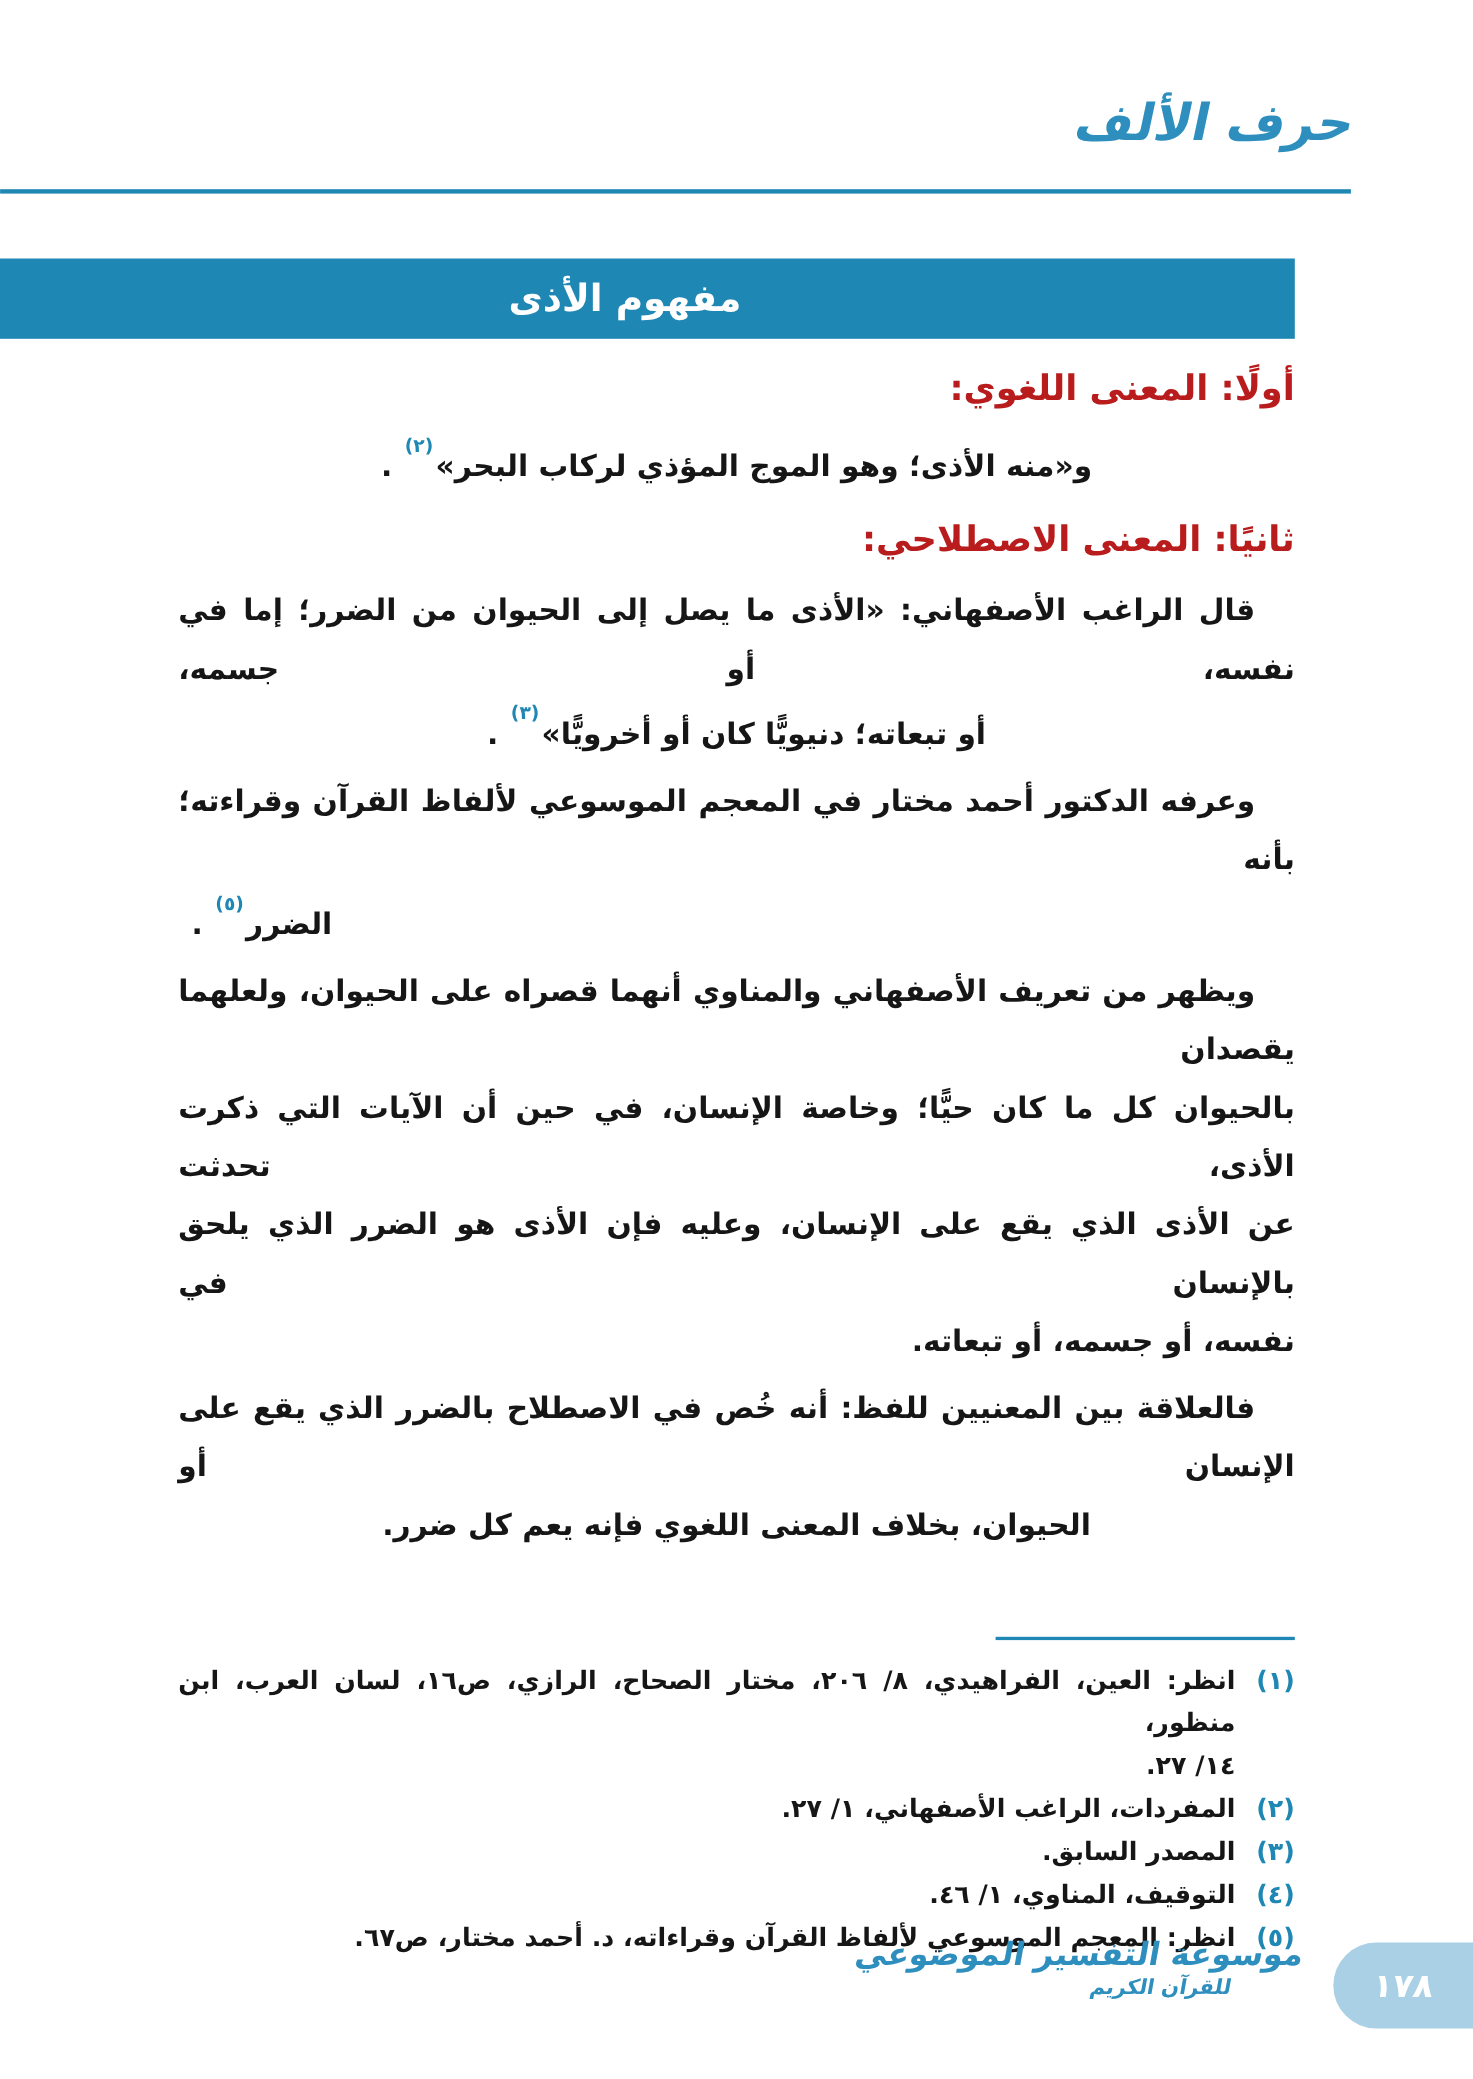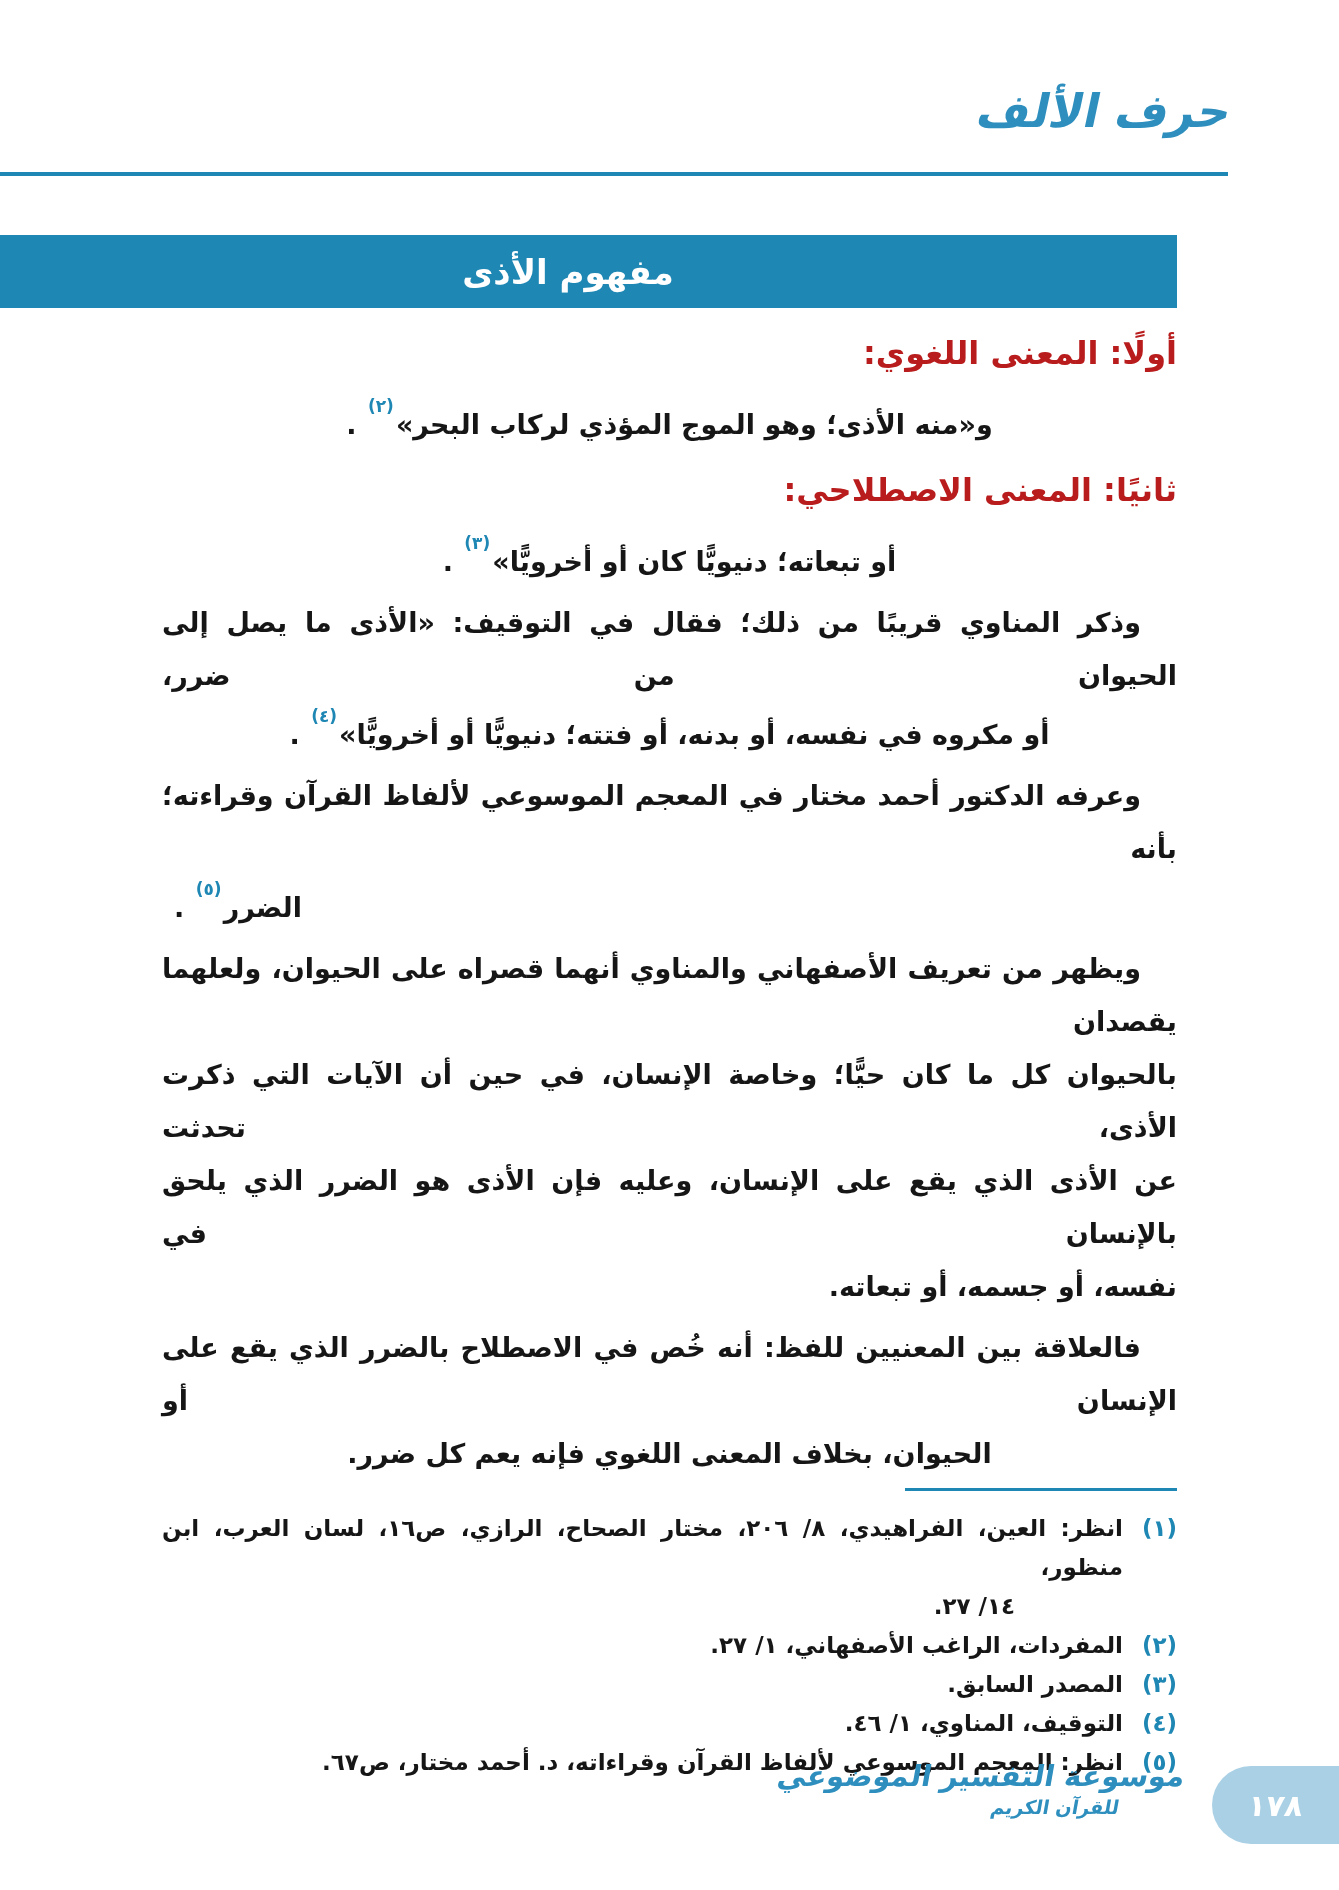--- a/index.html
+++ b/index.html
@@ -104,21 +104,21 @@
   .fn-num {
     color: #1f87b4;
     font-weight: bold;
     min-width: 54px;
     text-align: right;
     flex: 0 0 auto;
   }
   .fn-text { flex: 1 1 auto; font-weight: bold; }
   .fl-justify { text-align: justify; text-align-last: justify; }
   .fl-right   { text-align: right; }
-  .fl-rindent { text-align: right; padding-left: 0; margin-right: 108px; }
+  .fl-rindent { text-align: right; padding-left: 0; }
   
   .footer-logo {
     position: absolute;
     top: 1758px;
     right: 154px;
     width: 260px;
     text-align: center;
     color: #2e8fbe;
   }
   .logo-main {
@@ -166,25 +166,22 @@
     <span>مفهوم الأذى</span>
   </div>
 
   <div class="content">
       <div class="section-heading">أولًا: المعنى اللغوي:</div>
       <div class="para">
         <div class="line l-center">و«منه الأذى؛ وهو الموج المؤذي لركاب البحر»<sup class="fnref">(٢)</sup> .</div>
       </div>
       <div class="section-heading">ثانيًا: المعنى الاصطلاحي:</div>
       <div class="para">
+        <div class="line l-justify indent">قال الراغب الأصفهاني: «الأذى ما يصل إلى الحيوان من الضرر؛ إما في نفسه، أو جسمه،</div>
         <div class="line l-center">أو تبعاته؛ دنيويًّا كان أو أخرويًّا»<sup class="fnref">(٣)</sup> .</div>
-      </div>
-      <div class="para">
-        <div class="line l-justify indent">وذكر المناوي قريبًا من ذلك؛ فقال في التوقيف: «الأذى ما يصل إلى الحيوان من ضرر،</div>
-        <div class="line l-center">أو مكروه في نفسه، أو بدنه، أو فتته؛ دنيويًّا أو أخرويًّا»<sup class="fnref">(٤)</sup> .</div>
       </div>
       <div class="para">
         <div class="line l-justify indent">وعرفه الدكتور أحمد مختار في المعجم الموسوعي لألفاظ القرآن وقراءته؛ بأنه</div>
         <div class="line l-left">الضرر<sup class="fnref">(٥)</sup> .</div>
       </div>
       <div class="para">
         <div class="line l-justify indent">ويظهر من تعريف الأصفهاني والمناوي أنهما قصراه على الحيوان، ولعلهما يقصدان</div>
         <div class="line l-justify">بالحيوان كل ما كان حيًّا؛ وخاصة الإنسان، في حين أن الآيات التي ذكرت الأذى، تحدثت</div>
         <div class="line l-justify">عن الأذى الذي يقع على الإنسان، وعليه فإن الأذى هو الضرر الذي يلحق بالإنسان في</div>
         <div class="line l-right">نفسه، أو جسمه، أو تبعاته.</div>

